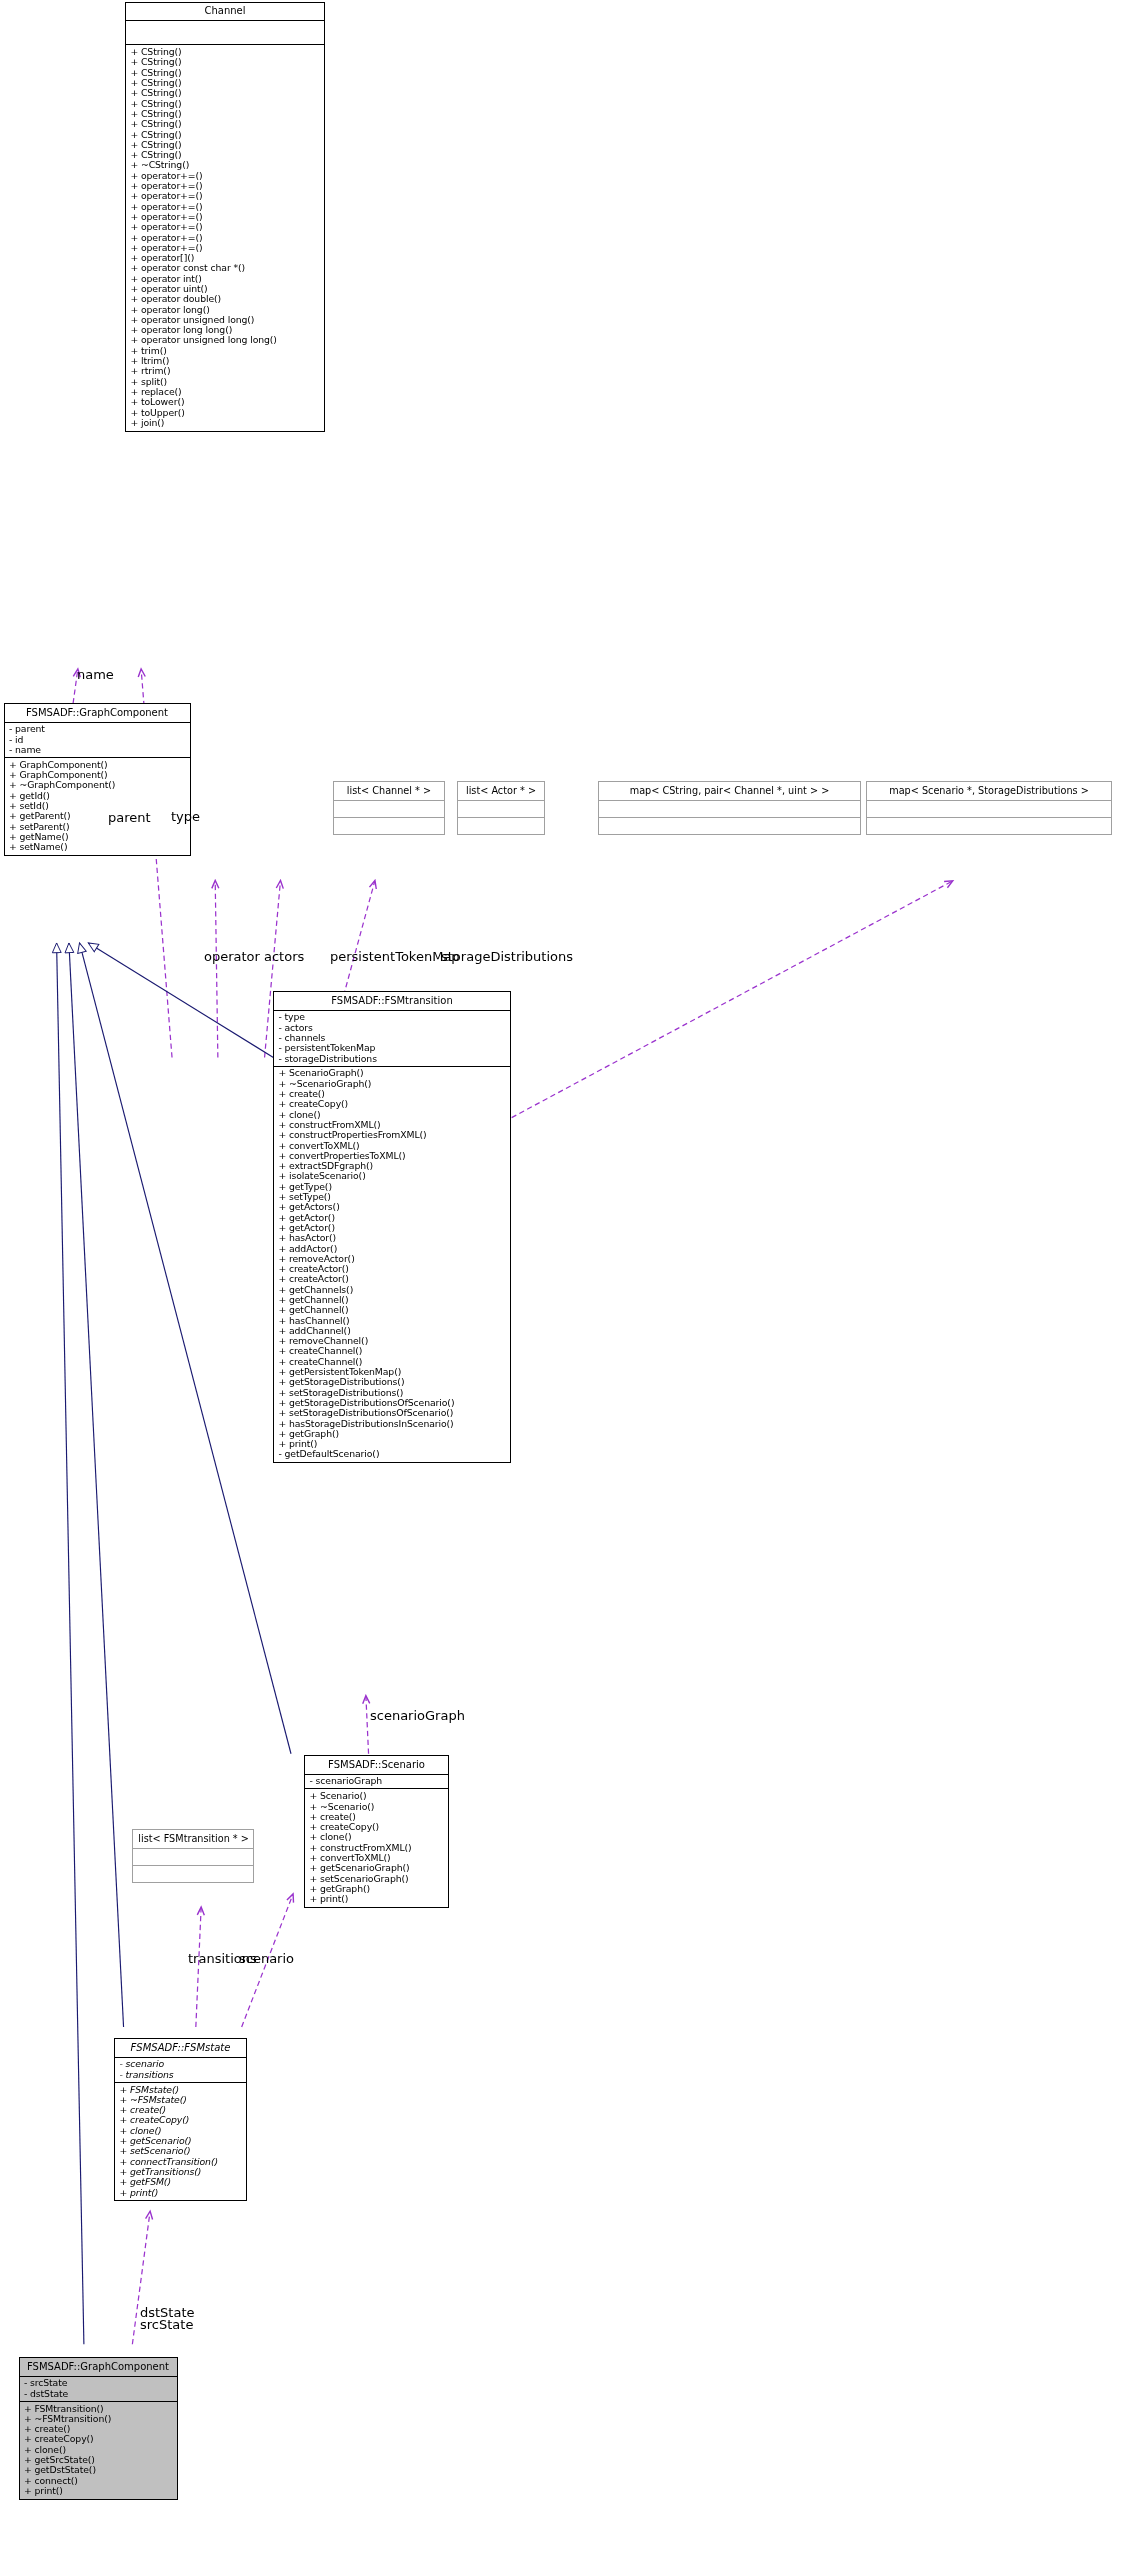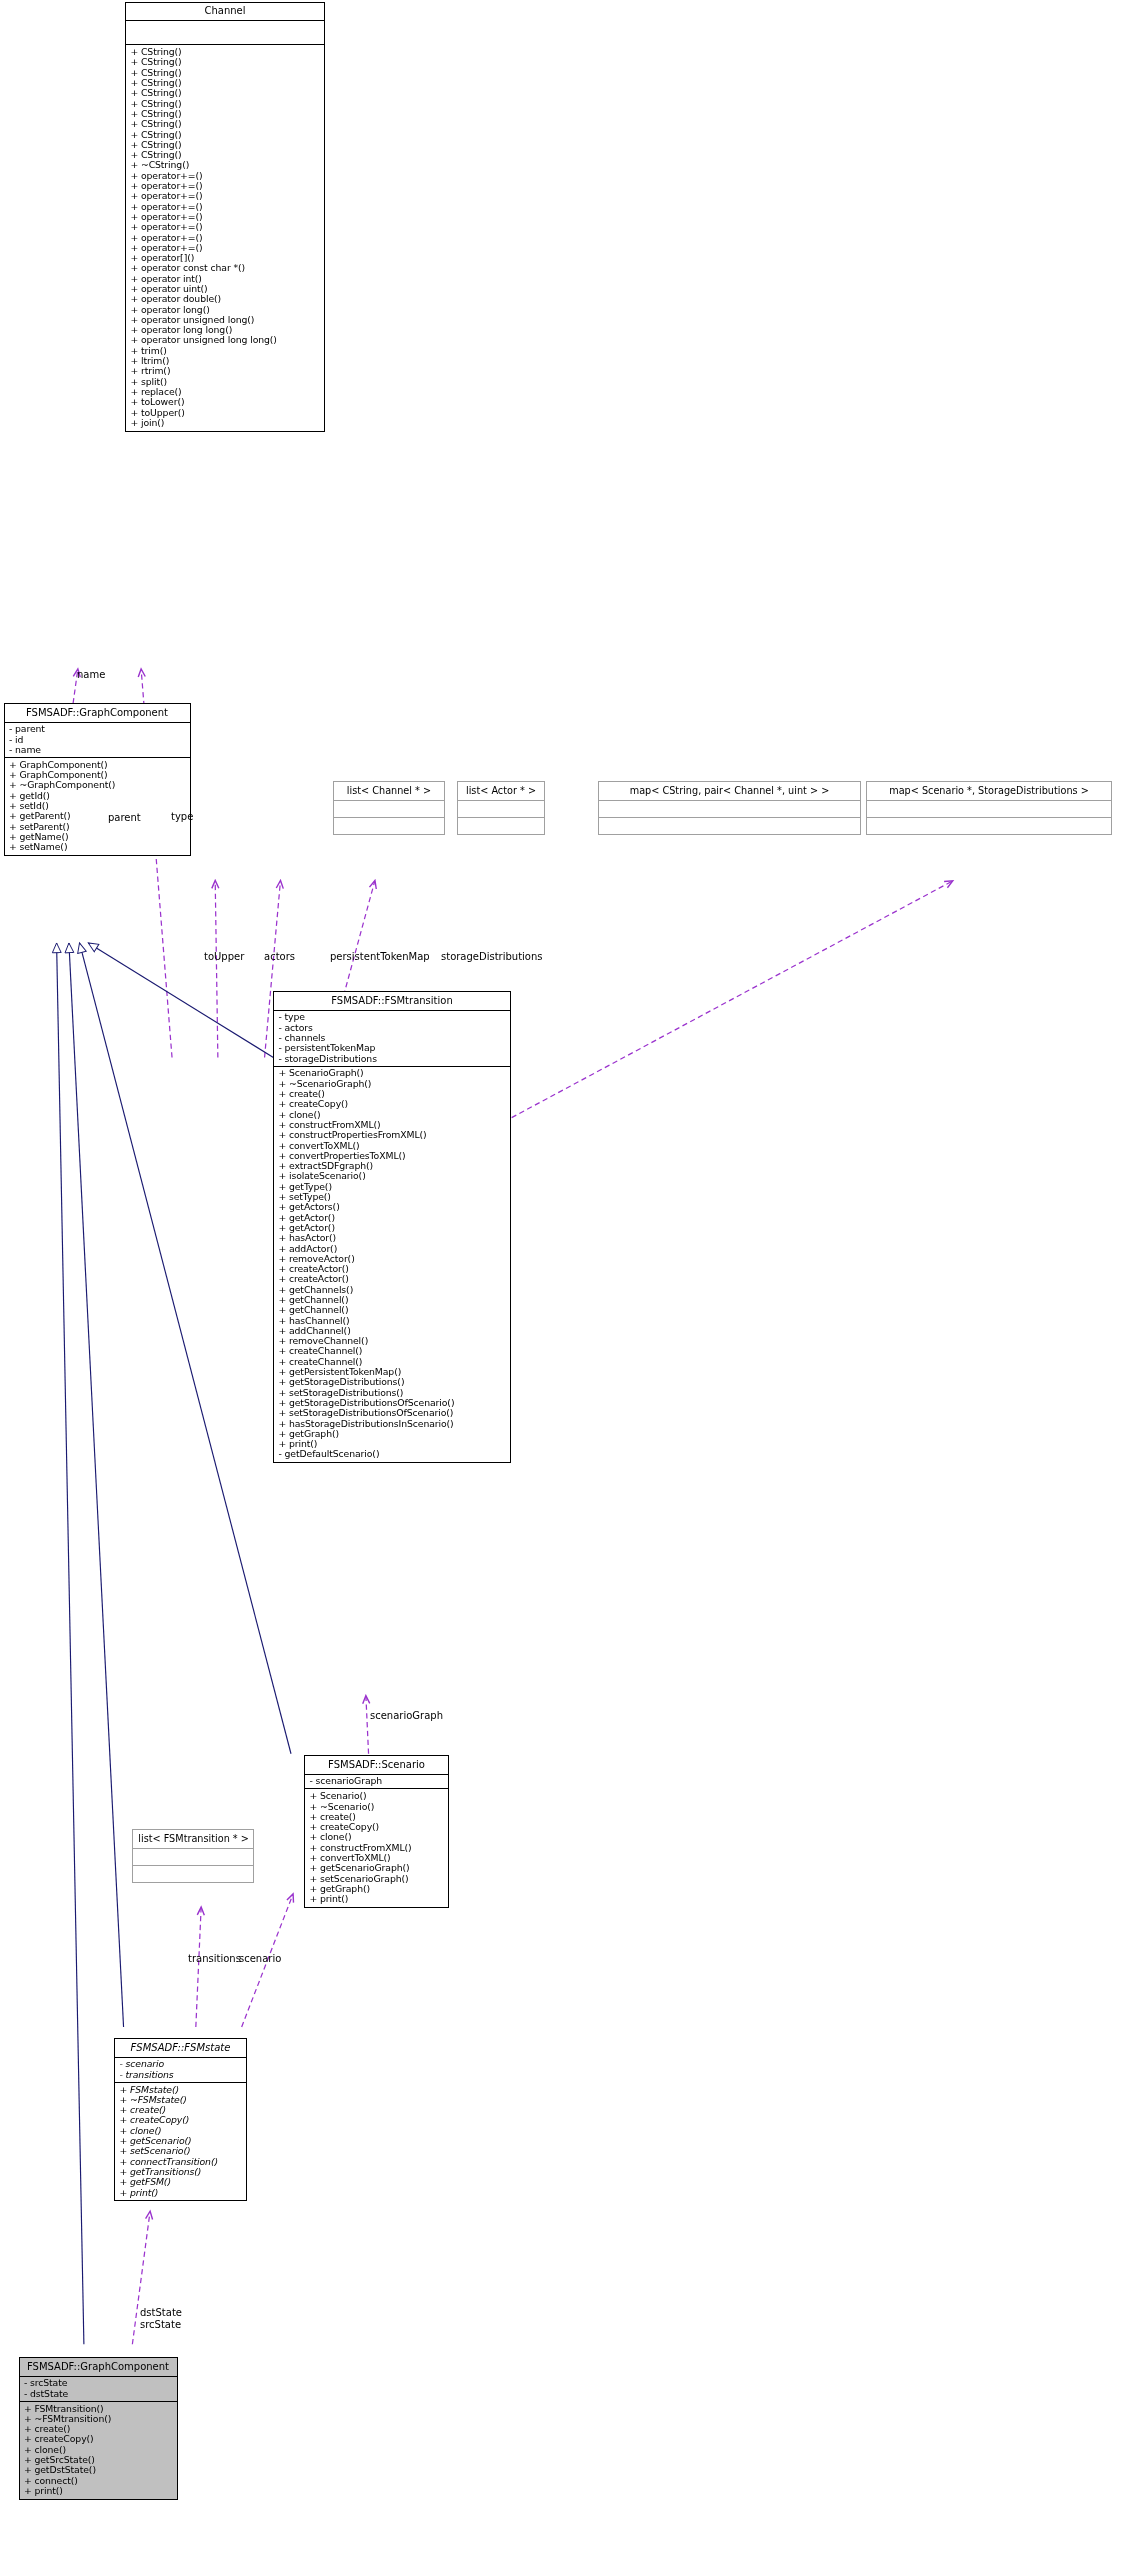--- a/index.html
+++ b/index.html
@@ -78,21 +78,21 @@
   .uml-row {
     font-size: 9.3px;
     line-height: 10.3px;
     color: #000000;
     padding: 0 3.5px 0 4.4px;
     white-space: nowrap;
     letter-spacing: -0.1px;
   }
   .edge-label {
     position: absolute;
-    font-size: 10px;
+    font-size: 13px;
     line-height: 10.6px;
     color: #000000;
     white-space: nowrap;
     z-index: 6;
     background: transparent;
   }
 </style>
 </head>
 <body>
 
@@ -340,21 +340,21 @@
       <div class="uml-row">+ getSrcState()</div>
       <div class="uml-row">+ getDstState()</div>
       <div class="uml-row">+ connect()</div>
       <div class="uml-row">+ print()</div>
     </div>
   </div>
 
   <div class="edge-label" style="left:77px; top:670px;">name</div>
   <div class="edge-label" style="left:108px; top:813px;">parent</div>
   <div class="edge-label" style="left:171px; top:812px;">type</div>
-  <div class="edge-label" style="left:204px; top:952px;">toUpper</div>
+  <div class="edge-label" style="left:204px; top:952px;">operator</div>
   <div class="edge-label" style="left:264px; top:952px;">actors</div>
   <div class="edge-label" style="left:330px; top:952px;">persistentTokenMap</div>
   <div class="edge-label" style="left:441px; top:952px;">storageDistributions</div>
   <div class="edge-label" style="left:370px; top:1711px;">scenarioGraph</div>
   <div class="edge-label" style="left:188px; top:1954px;">transitions</div>
   <div class="edge-label" style="left:239px; top:1954px;">scenario</div>
   <div class="edge-label" style="left:140px; top:2308px;">dstState</div>
   <div class="edge-label" style="left:140px; top:2320px;">srcState</div>
 
 </div>

